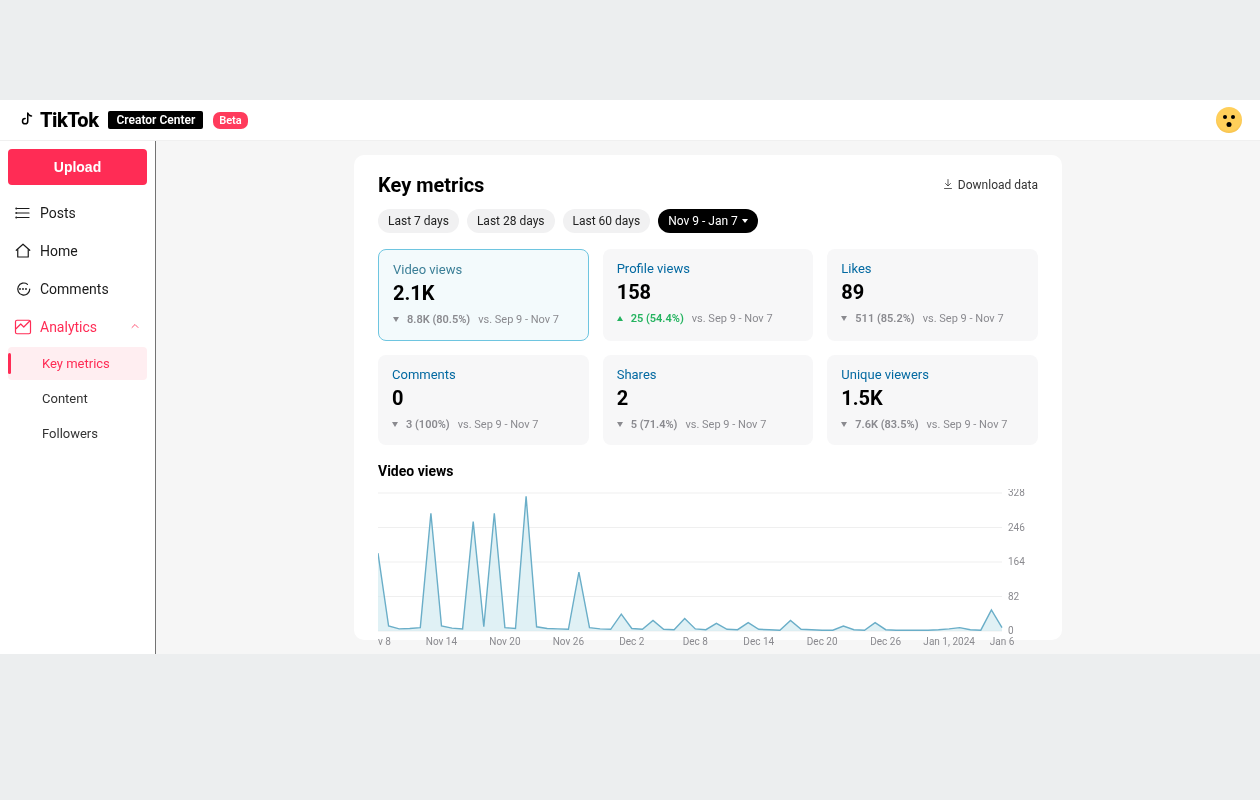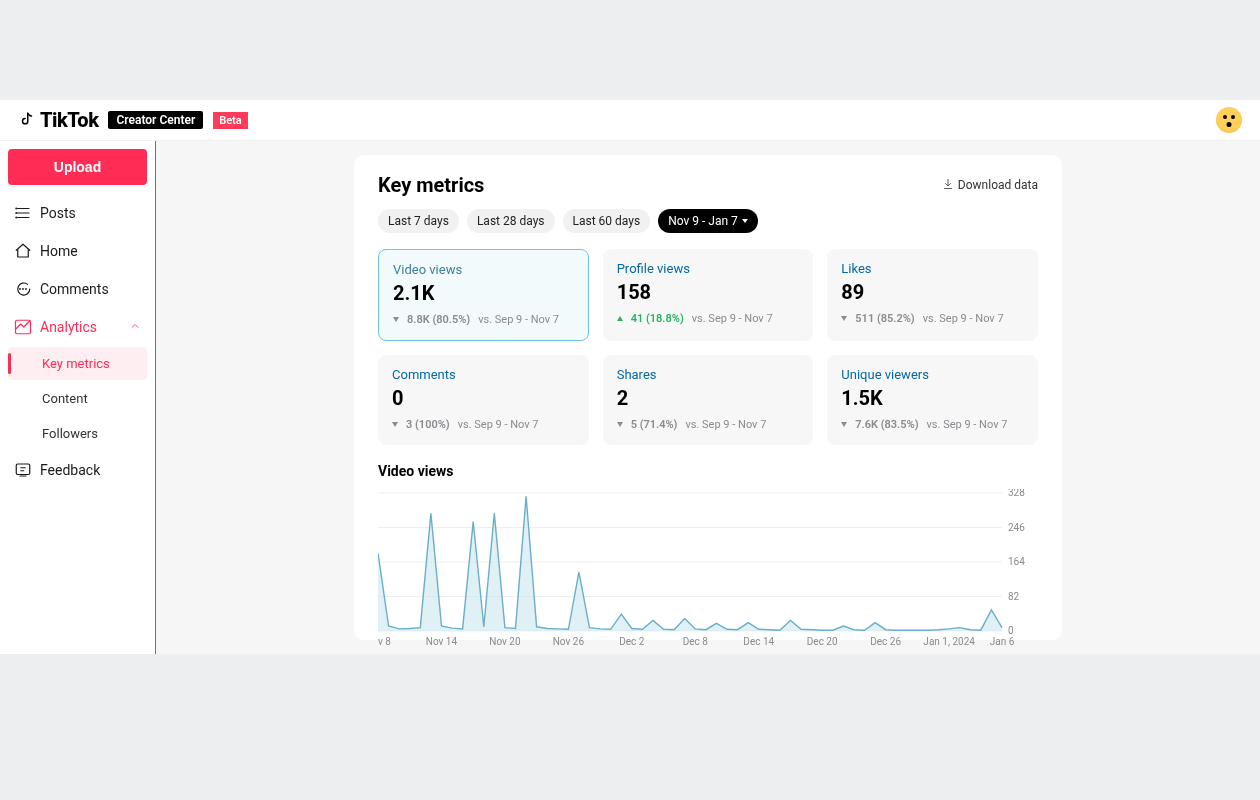--- a/index.html
+++ b/index.html
@@ -5,21 +5,21 @@
   * { box-sizing: border-box; margin: 0; padding: 0; }
   html, body { width: 1260px; height: 800px; font-family: -apple-system, BlinkMacSystemFont, "Segoe UI", Roboto, Helvetica, Arial, sans-serif; background: #eceeef; }
   .page-wrap { width: 1260px; height: 800px; background: #eceeef; display:flex; flex-direction:column; }
   .top-spacer { height: 100px; flex: 0 0 auto; }
   .topbar { height: 41px; background: #fff; display:flex; align-items:center; padding: 4px 18px; border-bottom:1px solid #f0f0f0; flex:0 0 auto; }
   .brand { display:flex; align-items:center; gap:4px; }
   .brand-logo { display:flex; align-items:center; font-weight:800; font-size:20px; color:#000; }
   .brand-note-icon { width:18px; height:18px; fill:#000; stroke:#000; }
   .brand-text { font-weight:800; font-size:20px; color:#000; letter-spacing: -0.5px; }
   .pill-dark { background:#000; color:#fff; font-size:12px; font-weight:600; padding:2px 8px; border-radius:2px; margin-left:6px; }
-  .pill-red { background:#ff3b5c; color:#fff; font-size:11px; font-weight:600; padding:2px 6px; border-radius:0; margin-left:6px; }
+  .pill-red { background:#ff3b5c; color:#fff; font-size:11px; font-weight:600; padding:2px 6px; border-radius:7px; margin-left:6px; }
   .topbar-spacer { flex:1; }
   .avatar { width:26px; height:26px; border-radius:50%; background: radial-gradient(circle at 50% 45%, #ffcf5a 0 60%, #e6a832 100%); position:relative; }
   .avatar::before, .avatar::after { content:""; position:absolute; width:4px; height:4px; background:#000; border-radius:50%; top:8px; }
   .avatar::before { left:7px; }
   .avatar::after { right:7px; }
   .avatar .mouth { position:absolute; width:5px; height:5px; border-radius:50%; background:#000; left:50%; transform:translateX(-50%); top:15px; }
 
   .app-body { display:flex; height: calc(800px - 100px - 41px - 146px); background:#f6f6f6; }
   .bottom-spacer { height:146px; background:#eceeef; }
 
@@ -154,30 +154,20 @@
       <div class="nav-sub active">
         <span>Key metrics</span>
       </div>
       <div class="nav-sub">
         <span>Content</span>
       </div>
       <div class="nav-sub">
         <span>Followers</span>
       </div>
 
-      <div class="nav-item">
-        <span class="icon">
-          <svg width="18" height="18" viewBox="0 0 24 24" class="ico">
-              <rect x="3" y="4" width="18" height="14" rx="2"></rect>
-              <path d="M8 20h8"></path>
-              <path d="M9 9h6M9 13h4"></path>
-            </svg>
-        </span>
-        <span>Feedback</span>
-      </div>
     </div>
 
     <div class="content-wrap">
       <div class="card">
         <div class="card-head">
           <h1>Key metrics</h1>
           <div class="download">
             <span>
               <svg width="12" height="12" viewBox="0 0 24 24" class="ico">
                   <path d="M12 3v12"></path>
@@ -207,21 +197,21 @@
                 <span class="arrow down"></span>
                 <span class="down">8.8K (80.5%)</span>
                 <span> vs.  Sep 9 - Nov 7</span>
               </div>
             </div>
             <div class="metric">
               <div class="metric-label">Profile views</div>
               <div class="metric-value">158</div>
               <div class="metric-delta">
                 <span class="arrow up"></span>
-                <span class="up">41 (18.8%)</span>
+                <span class="up">25 (54.4%)</span>
                 <span> vs.  Sep 9 - Nov 7</span>
               </div>
             </div>
             <div class="metric">
               <div class="metric-label">Likes</div>
               <div class="metric-value">89</div>
               <div class="metric-delta">
                 <span class="arrow down"></span>
                 <span class="down">511 (85.2%)</span>
                 <span> vs.  Sep 9 - Nov 7</span>

